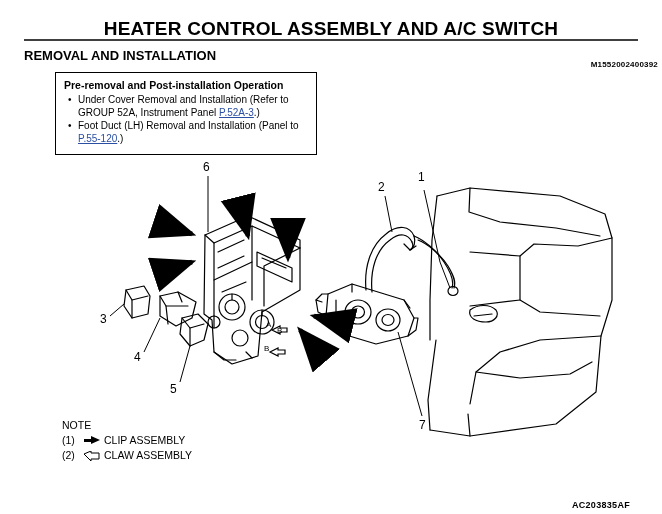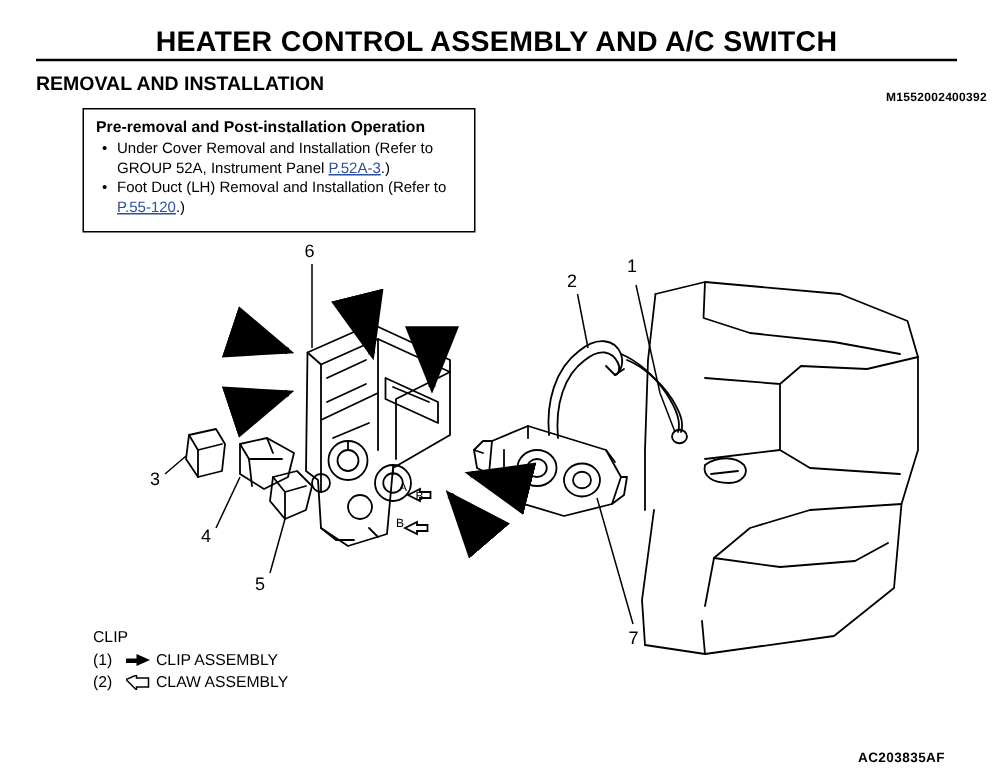--- a/index.html
+++ b/index.html
@@ -150,21 +150,21 @@
   <div class="figcode">AC203835AF</div>
 
   <svg class="svg-layer" width="662" height="514" viewBox="0 0 662 514">
     <line x1="24" y1="40" x2="638" y2="40" stroke="#000" stroke-width="1.6"></line>
   </svg>
 
   <div class="notebox">
     <div class="nb-title">Pre-removal and Post-installation Operation</div>
     <ul>
       <li><span>Under Cover Removal and Installation (Refer to GROUP 52A, Instrument Panel </span><span class="lnk">P.52A-3</span><span>.)</span></li>
-      <li><span>Foot Duct (LH) Removal and Installation (Refer to </span><span class="lnk">P.55-120</span><span>.)</span></li>
+      <li><span>Foot Duct (LH) Removal and Installation (Panel to </span><span class="lnk">P.55-120</span><span>.)</span></li>
     </ul>
   </div>
 
   <svg class="svg-layer" width="662" height="514" viewBox="0 0 662 514">
     <defs>
       <marker id="solidArrow" markerWidth="10" markerHeight="10" refX="9" refY="4" orient="auto">
         <polygon points="0,0 10,4 0,8" fill="#000"></polygon>
       </marker>
     </defs>
 
@@ -277,21 +277,21 @@
   <div class="callout" style="left:134px; top:350px;">4</div>
   <div class="callout" style="left:170px; top:382px;">5</div>
   <div class="callout" style="left:203px; top:160px;">6</div>
   <div class="callout" style="left:419px; top:418px;">7</div>
 
   <div class="callout" style="left:266px; top:320px; font-size:8px;">A</div>
   <div class="callout" style="left:277px; top:326px; font-size:8px;">B</div>
   <div class="callout" style="left:264px; top:344px; font-size:8px;">B</div>
 
   <div class="note-legend">
-    <div class="nl-title">CLIP</div>
+    <div class="nl-title">NOTE</div>
     <div class="legend-row">
       <span class="idx">(1)</span>
       <span class="arrow-solid"></span>
       <span>CLIP ASSEMBLY</span>
     </div>
     <div class="legend-row">
       <span class="idx">(2)</span>
       <span class="arrow-open">
         <svg width="16" height="10" viewBox="0 0 16 10">
           <polygon points="0,3 7,0 7,2 15,2 15,8 7,8 7,10" fill="#fff" stroke="#000" stroke-width="1"></polygon>

